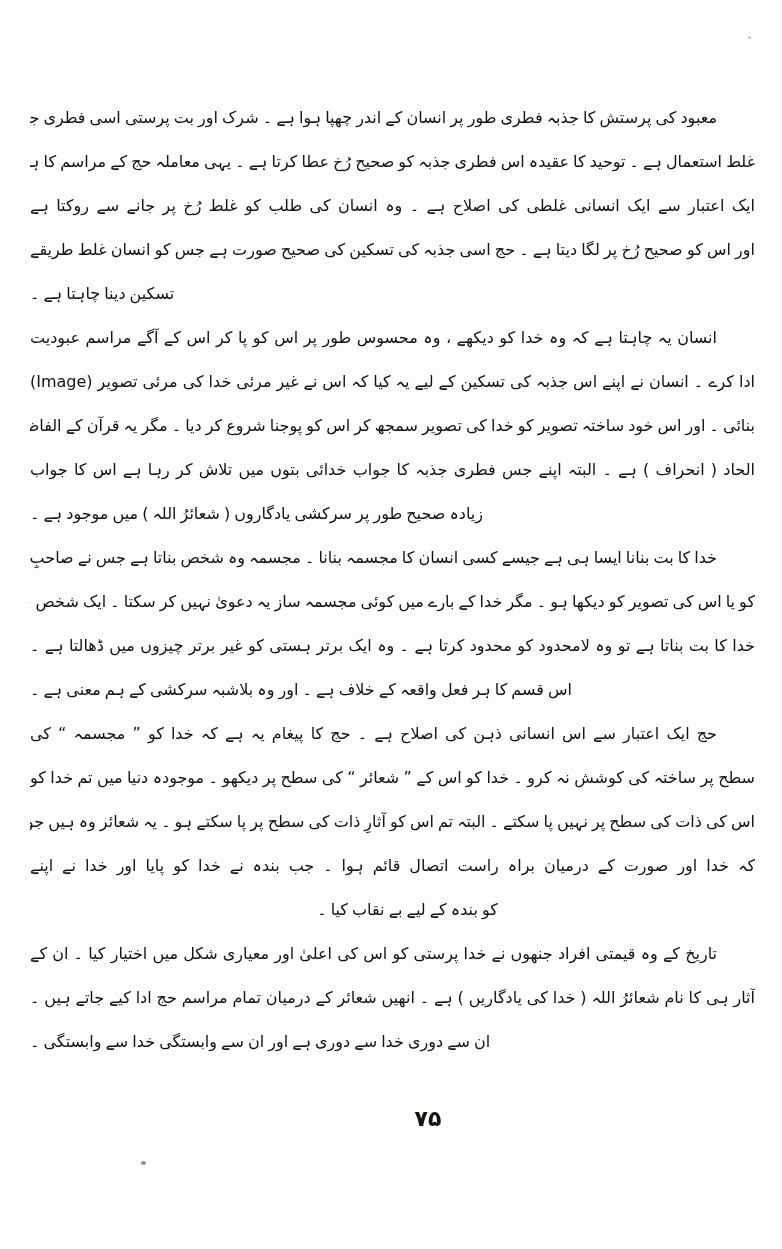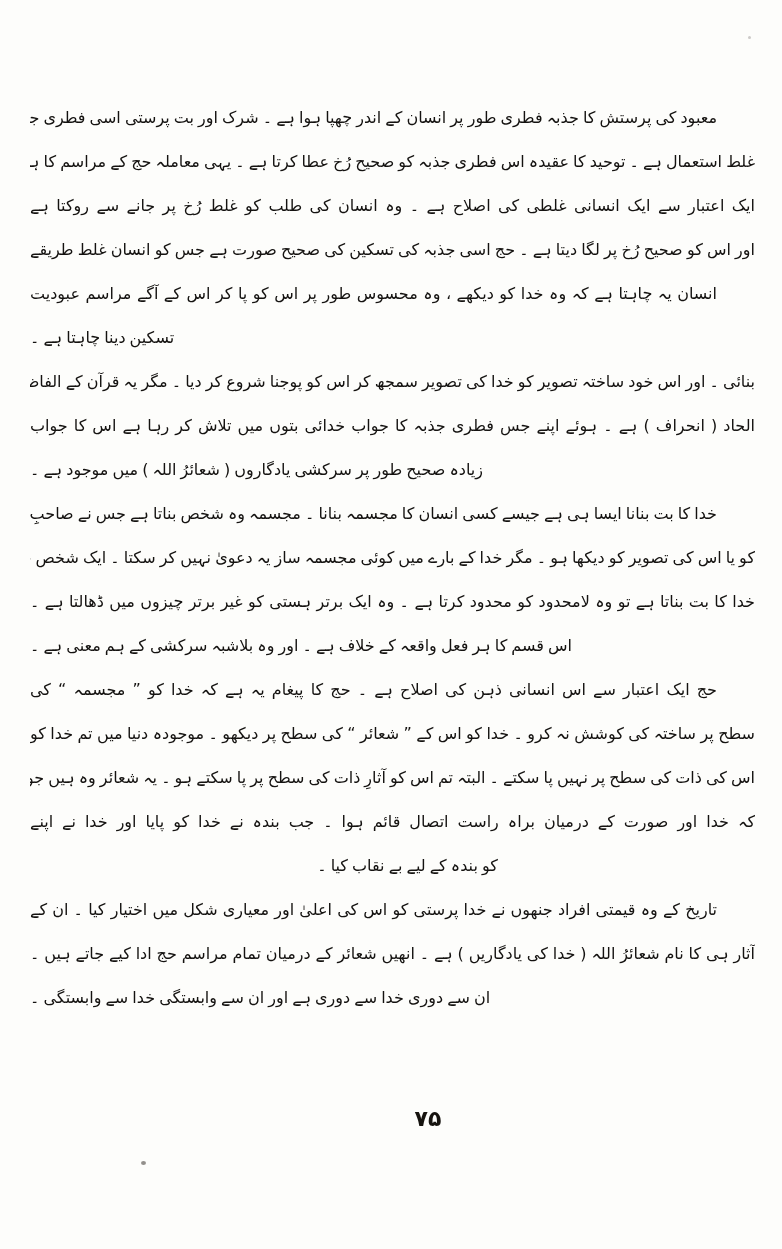--- a/index.html
+++ b/index.html
@@ -83,24 +83,25 @@
 </head>
 <body>
 
 <div class="page">
 
   <div class="text-block" id="text-block" lang="ur" dir="rtl">
       <div class="ln a-first">معبود کی پرستش کا جذبہ فطری طور پر انسان کے اندر چھپا ہوا ہے ۔ شرک اور بت پرستی اسی فطری جذبہ کا</div>
       <div class="ln a-just">غلط استعمال ہے ۔ توحید کا عقیدہ اس فطری جذبہ کو صحیح رُخ عطا کرتا ہے ۔ یہی معاملہ حج کے مراسم کا ہے ۔ حج</div>
       <div class="ln a-just">ایک اعتبار سے ایک انسانی غلطی کی اصلاح ہے ۔ وہ انسان کی طلب کو غلط رُخ پر جانے سے روکتا ہے</div>
       <div class="ln a-just">اور اس کو صحیح رُخ پر لگا دیتا ہے ۔ حج اسی جذبہ کی تسکین کی صحیح صورت ہے جس کو انسان غلط طریقے</div>
+      <div class="ln a-left">تسکین دینا چاہتا ہے ۔</div>
       <div class="ln a-first">انسان یہ چاہتا ہے کہ وہ خدا کو دیکھے ، وہ محسوس طور پر اس کو پا کر اس کے آگے مراسم عبودیت</div>
-      <div class="ln a-left">تسکین دینا چاہتا ہے ۔</div>
+      <div class="ln a-just">ادا کرے ۔ انسان نے اپنے اس جذبہ کی تسکین کے لیے یہ کیا کہ اس نے غیر مرئی خدا کی مرئی تصویر (Image)</div>
       <div class="ln a-just">بنائی ۔ اور اس خود ساختہ تصویر کو خدا کی تصویر سمجھ کر اس کو پوجنا شروع کر دیا ۔ مگر یہ قرآن کے الفاظ میں</div>
-      <div class="ln a-just">الحاد ( انحراف ) ہے ۔ ہوئے اپنے جس فطری جذبہ کا جواب خدائی بتوں میں تلاش کر رہا ہے اس کا جواب</div>
+      <div class="ln a-just">الحاد ( انحراف ) ہے ۔ البتہ اپنے جس فطری جذبہ کا جواب خدائی بتوں میں تلاش کر رہا ہے اس کا جواب</div>
       <div class="ln a-left">زیادہ صحیح طور پر سرکشی یادگاروں ( شعائرُ اللہ ) میں موجود ہے ۔</div>
       <div class="ln a-first">خدا کا بت بنانا ایسا ہی ہے جیسے کسی انسان کا مجسمہ بنانا ۔ مجسمہ وہ شخص بناتا ہے جس نے صاحبِ مجسمہ</div>
       <div class="ln a-just">کو یا اس کی تصویر کو دیکھا ہو ۔ مگر خدا کے بارے میں کوئی مجسمہ ساز یہ دعویٰ نہیں کر سکتا ۔ ایک شخص جب</div>
       <div class="ln a-just">خدا کا بت بناتا ہے تو وہ لامحدود کو محدود کرتا ہے ۔ وہ ایک برتر ہستی کو غیر برتر چیزوں میں ڈھالتا ہے ۔</div>
       <div class="ln a-left">اس قسم کا ہر فعل واقعہ کے خلاف ہے ۔ اور وہ بلاشبہ سرکشی کے ہم معنی ہے ۔</div>
       <div class="ln a-first">حج ایک اعتبار سے اس انسانی ذہن کی اصلاح ہے ۔ حج کا پیغام یہ ہے کہ خدا کو ” مجسمہ “ کی</div>
       <div class="ln a-just">سطح پر ساختہ کی کوشش نہ کرو ۔ خدا کو اس کے ” شعائر “ کی سطح پر دیکھو ۔ موجودہ دنیا میں تم خدا کو</div>
       <div class="ln a-just">اس کی ذات کی سطح پر نہیں پا سکتے ۔ البتہ تم اس کو آثارِ ذات کی سطح پر پا سکتے ہو ۔ یہ شعائر وہ ہیں جو خدا</div>
       <div class="ln a-just">کہ خدا اور صورت کے درمیان براہ راست اتصال قائم ہوا ۔ جب بندہ نے خدا کو پایا اور خدا نے اپنے</div>
       <div class="ln a-offset">کو بندہ کے لیے بے نقاب کیا ۔</div>

